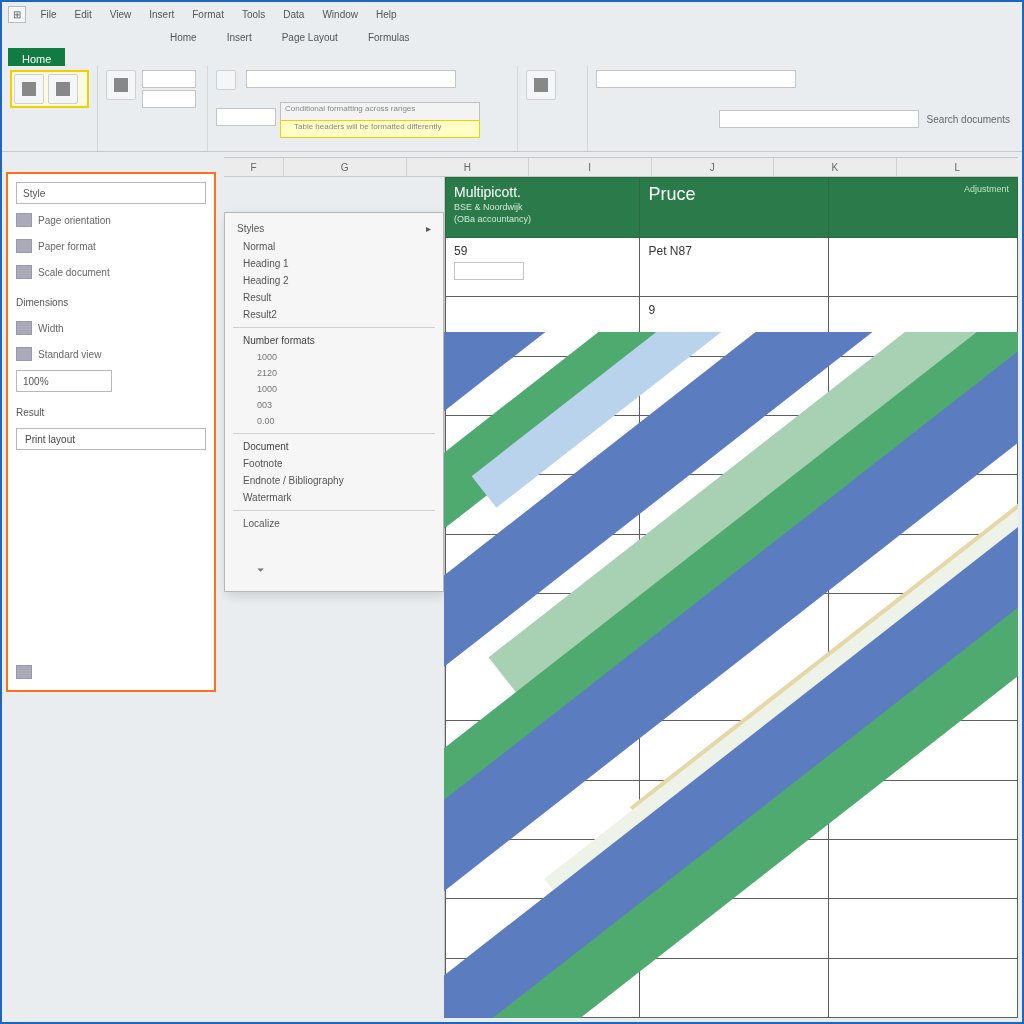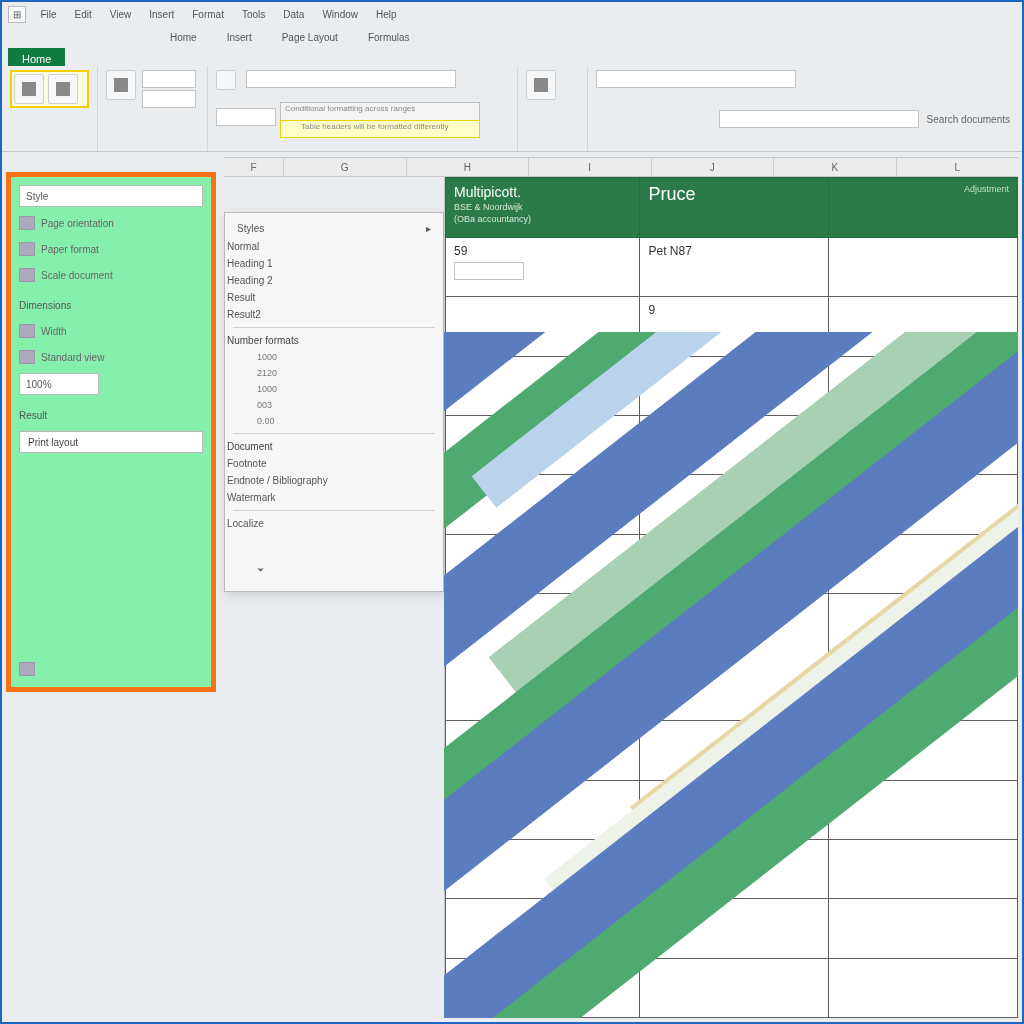--- a/index.html
+++ b/index.html
@@ -24,38 +24,38 @@
   .rbtn .gly { width: 14px; height: 14px; background: #888; }
   .txtfield { height: 18px; background: #fff; border: 1px solid #c4c4c4; font-size: 9px; padding: 0 4px; display: flex; align-items: center; color:#777;}
 
   .file-tab { position: absolute; left: 6px; top: 46px; padding: 5px 14px; background: #107c41; color: #fff; font-size: 11px; font-weight: 500; }
 
   .yellow-wrap { border: 2px solid #f2cf00; padding: 2px; background:#fbfbe0; }
 
   
   .highlight-box { position:absolute; left:278px; top:100px; width:200px; height:36px; border:1px solid #bfbfbf; background:#f3f3f3; display:flex; flex-direction:column; }
   .highlight-box .row1 { flex:1; border-bottom:1px solid #d0d0d0; font-size:8px; color:#888; padding:1px 4px; white-space:nowrap; overflow:hidden;}
-  .highlight-box .row2 { flex:1; background:#ffffc8; outline:1px solid #f2cf00; font-size:8px; color:#888; padding:1px 20px; white-space:nowrap; overflow:hidden;}
+  .highlight-box .row2 { flex:1; background:#ffffc8; outline:1px solid #f2cf00; font-size:8px; color:#888; padding:1px 13px; white-space:nowrap; overflow:hidden;}
 
   
   .colhdr { position:absolute; left:222px; top:155px; right:4px; height:20px; background:#ececec; border-top:1px solid #c8c8c8; border-bottom:1px solid #c8c8c8; display:flex; }
   .colhdr .col { flex:1; border-right:1px solid #d0d0d0; text-align:center; font-size:10px; color:#666; line-height:20px; }
 
   
-  .leftpane { position:absolute; left:4px; top:170px; width:210px; height:520px; background:#86efac; border:5px solid #f97316; padding:8px; display:flex; flex-direction:column; gap:6px; }
+  .leftpane { position:absolute; left:4px; top:170px; width:210px; height:520px; background:#ffffff; border:2px solid #f97316; padding:8px; display:flex; flex-direction:column; gap:6px; }
   .lp-input { height:22px; background:#fff; border:1px solid #b8b8b8; display:flex; align-items:center; padding:0 6px; font-size:10px; color:#555; }
   .lp-row { height:20px; display:flex; align-items:center; gap:6px; font-size:10px; color:#666; }
   .lp-row .ic { width:16px; height:14px; background:#aab; border:1px solid #99a; }
   .lp-section { height:20px; display:flex; align-items:center; gap:6px; font-size:10px; color:#555; margin-top:4px;}
   .lp-btn { height:22px; background:#fff; border:1px solid #b8b8b8; padding:0 8px; display:flex; align-items:center; font-size:10px; color:#444; }
 
   
   .dropdown { position:absolute; left:222px; top:210px; width:220px; background:#f6f6f6; border:1px solid #b8b8b8; box-shadow:2px 4px 10px rgba(0,0,0,.12); padding:6px 0 12px 0;}
   .dd-header { padding:4px 12px; font-size:10px; color:#555; display:flex; justify-content:space-between; }
-  .dd-item { padding:3px 2px; font-size:10px; color:#555; }
+  .dd-item { padding:3px 18px; font-size:10px; color:#555; }
   .dd-item.indent { padding-left:32px; font-size:9px; color:#777; }
   .dd-sep { height:1px; background:#d0d0d0; margin:4px 8px; }
 
   
   .sheet { position:absolute; left:442px; top:175px; right:4px; bottom:4px; background:#fff; border-left:1px solid #c8c8c8;}
   .sheet table { width:100%; border-collapse:collapse; table-layout:fixed; height:100%; }
   .sheet td { border:1px solid #5f5f5f; padding:6px 8px; font-size:12px; color:#333; vertical-align:top; height:56px; }
   .sheet thead th { background:#2a7a4a; color:#fff; font-weight:500; text-align:left; padding:6px 8px; border:1px solid #2a6a40; height:60px; vertical-align:top; font-size:14px;}
   .sheet thead th .sub { display:block; font-size:9px; font-weight:400; color:#d4e9d8; margin-top:2px;}
   .sheet thead th.price { font-size:18px; font-weight:400;}
@@ -204,21 +204,21 @@
 
     <div class="lp-section">Dimensions</div>
     <div class="lp-row">
         <span class="ic"></span>
         <span>Width</span>
       </div>
     <div class="lp-row">
         <span class="ic"></span>
         <span>Standard view</span>
       </div>
-    <div class="lp-input" style="width:80px">100%</div>
+    <div class="lp-input" style="width:96px">100%</div>
 
     <div class="lp-section">Result</div>
     <div class="lp-btn">Print layout</div>
 
     <div style="flex:1"></div>
     <div class="lp-row">
         <span class="ic"></span>
       </div>
   </div>
 

